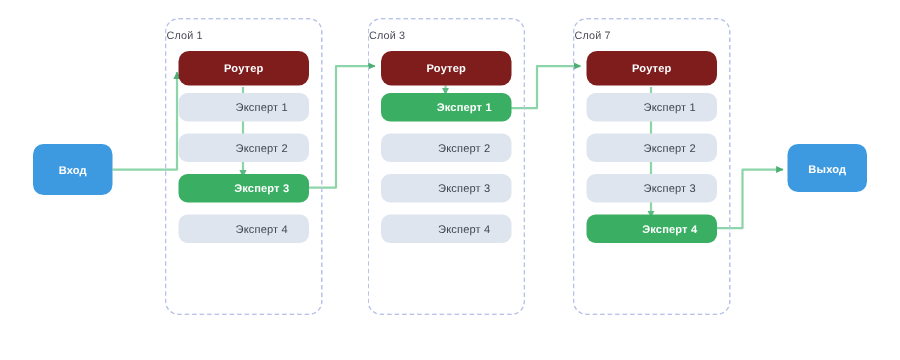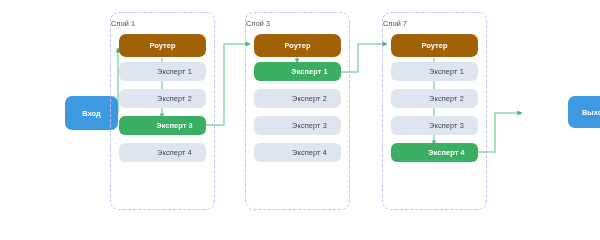--- a/index.html
+++ b/index.html
@@ -37,42 +37,41 @@
     box-sizing:border-box;
     display:flex;
     align-items:center;
     justify-content:center;
     border-radius:6px;
     font-size:7.4px;
     letter-spacing:.1px;
     white-space:nowrap;
   }
   .node.router{
-    background:#a16207;
+    background:#7f1d1d;
     color:#ffffff;
     font-weight:bold;
     border-radius:7px;
   }
   .node.expert{
     background:#dfe5ef;
     color:#3f4450;
     padding-left:24px;
   }
   .node.expert.active{
     background:#3aaf63;
     color:#ffffff;
     font-weight:bold;
   }
   .node.io{
     background:#3d9ae0;
     color:#ffffff;
     font-weight:bold;
     border-radius:7px;
     font-size:7.4px;
-    margin-left:43px;
   }
 </style>
 </head>
 <body>
 
 <div id="canvas">
 
   <svg class="wires" viewBox="0 0 600 228" xmlns="http://www.w3.org/2000/svg">
     <defs>
       <marker id="ah" markerWidth="6" markerHeight="6" refX="4.6" refY="3" orient="auto" markerUnits="userSpaceOnUse">

